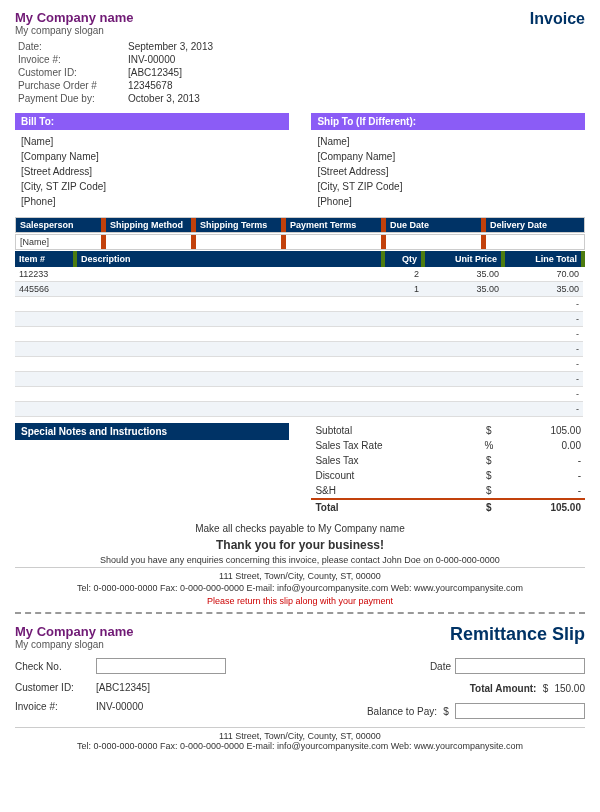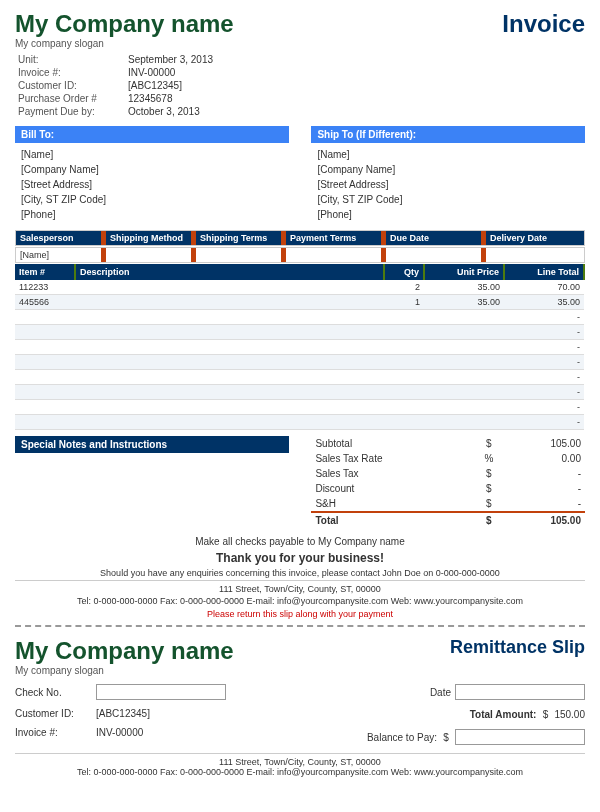--- a/index.html
+++ b/index.html
@@ -1,56 +1,56 @@
 <!DOCTYPE html>
 <html><head>
   <meta charset="utf-8">
   <style>
     * { margin: 0; padding: 0; box-sizing: border-box; }
     body { font-family: Arial, sans-serif; font-size: 10px; color: #333; background: #fff; width: 600px; }
     .page { width: 600px; padding: 10px 15px; }
 
     
     .header { display: flex; justify-content: space-between; align-items: flex-start; margin-bottom: 4px; }
-    .company-name { font-size: 24px; font-weight: bold; color: #14532d; }
+    .company-name { font-size: 13px; font-weight: bold; color: #701a75; }
     .company-slogan { font-size: 10px; color: #555; }
-    .invoice-title { font-size: 24px; font-weight: bold; color: #003366; }
+    .invoice-title { font-size: 16px; font-weight: bold; color: #003366; }
 
     
     .top-section { display: flex; justify-content: space-between; margin-bottom: 8px; }
     .logo-box { width: 180px; height: 70px; border: 1px solid #ccc; background: #e8e8e8; display: flex; align-items: center; justify-content: center; color: #999; font-size: 13px; border-radius: 4px; }
     .invoice-info { width: 300px; }
     .invoice-info table { width: 100%; border-collapse: collapse; }
     .invoice-info td { padding: 1px 3px; font-size: 10px; }
     .invoice-info td:first-child { color: #555; width: 110px; }
     .invoice-info td:last-child { font-weight: normal; }
 
     
     .address-section { display: flex; justify-content: space-between; margin-bottom: 6px; }
     .address-box { width: 48%; }
-    .address-header { background: #3b82f6; color: #fff; font-weight: bold; padding: 3px 6px; font-size: 10px; margin-bottom: 2px; }
+    .address-header { background: #8b5cf6; color: #fff; font-weight: bold; padding: 3px 6px; font-size: 10px; margin-bottom: 2px; }
     .address-content { padding: 2px 6px; font-size: 10px; line-height: 1.5; }
 
     
     .info-row { display: flex; border: 1px solid #ccc; margin-bottom: 1px; }
     .info-row .cell { border-right: 5px solid #c2410c; padding: 2px 4px; font-size: 9px; }
     .info-row .cell:last-child { border-right: none; }
     .info-row-header { background: #003366; color: #fff; font-weight: bold; }
     .info-row-data { background: #fff; }
 
     .col-salesperson { width: 90px; }
     .col-shipping-method { width: 90px; }
     .col-shipping-terms { width: 90px; }
     .col-payment-terms { width: 100px; }
     .col-due-date { width: 100px; }
     .col-delivery-date { flex: 1; }
 
     
     .items-table { width: 100%; border-collapse: collapse; margin-bottom: 6px; }
-    .items-table th { background: #003366; color: #fff; padding: 3px 4px; font-size: 9px; font-weight: bold; border-right: 2px solid #4d7c0f; text-align: left; }
+    .items-table th { background: #003366; color: #fff; padding: 3px 4px; font-size: 9px; font-weight: bold; border-right: 4px solid #4d7c0f; text-align: left; }
     .items-table th.right { text-align: right; }
     .items-table td { padding: 2px 4px; font-size: 9px; border-bottom: 1px solid #ddd; }
     .items-table td.right { text-align: right; }
     .items-table tr:nth-child(even) { background: #f0f4f8; }
     .items-table tr:nth-child(odd) { background: #fff; }
     .col-item { width: 60px; }
     .col-desc { width: auto; }
     .col-qty { width: 40px; text-align: right; }
     .col-unit { width: 80px; text-align: right; }
     .col-line { width: 80px; text-align: right; }
@@ -104,21 +104,21 @@
       <div class="company-slogan">My company slogan</div>
     </div>
     <div class="invoice-title">Invoice</div>
   </div>
 
   <div class="top-section">
     <div class="invoice-info">
       <table>
         <tbody>
             <tr>
-          <td>Unit:</td>
+          <td>Date:</td>
           <td>September 3, 2013</td>
         </tr>
         <tr>
           <td>Invoice #:</td>
           <td>INV-00000</td>
         </tr>
         <tr>
           <td>Customer ID:</td>
           <td>[ABC12345]</td>
         </tr>

